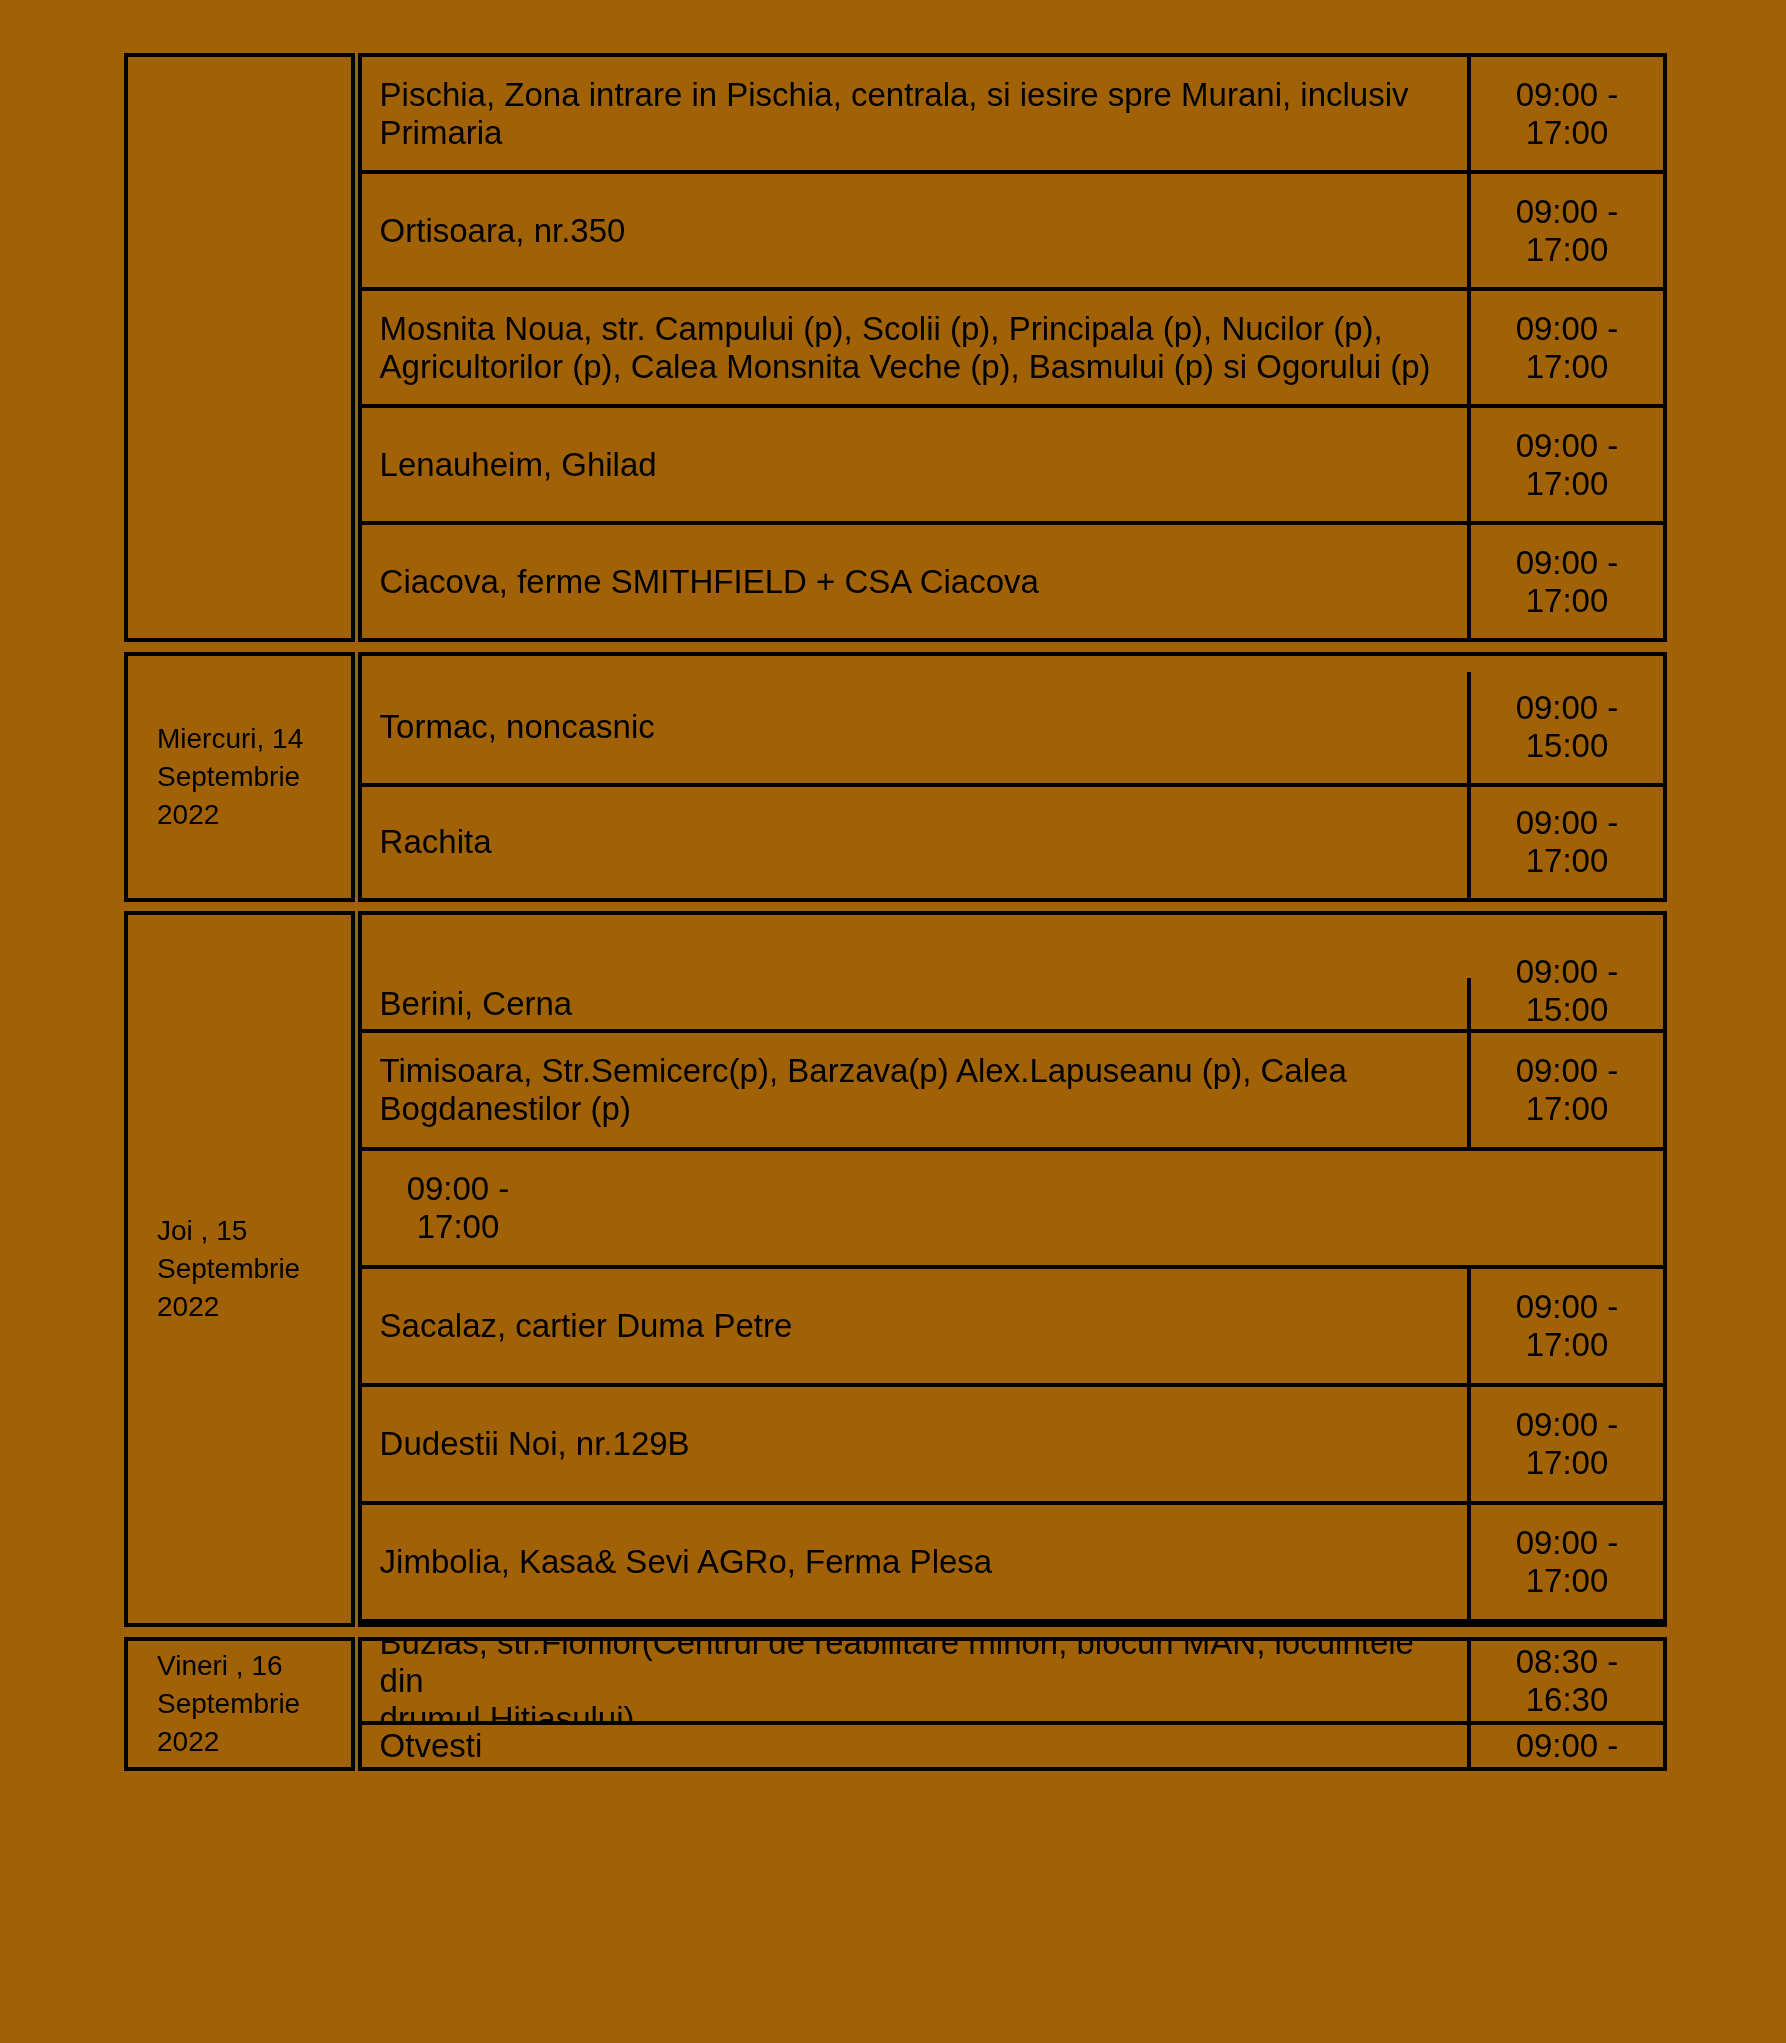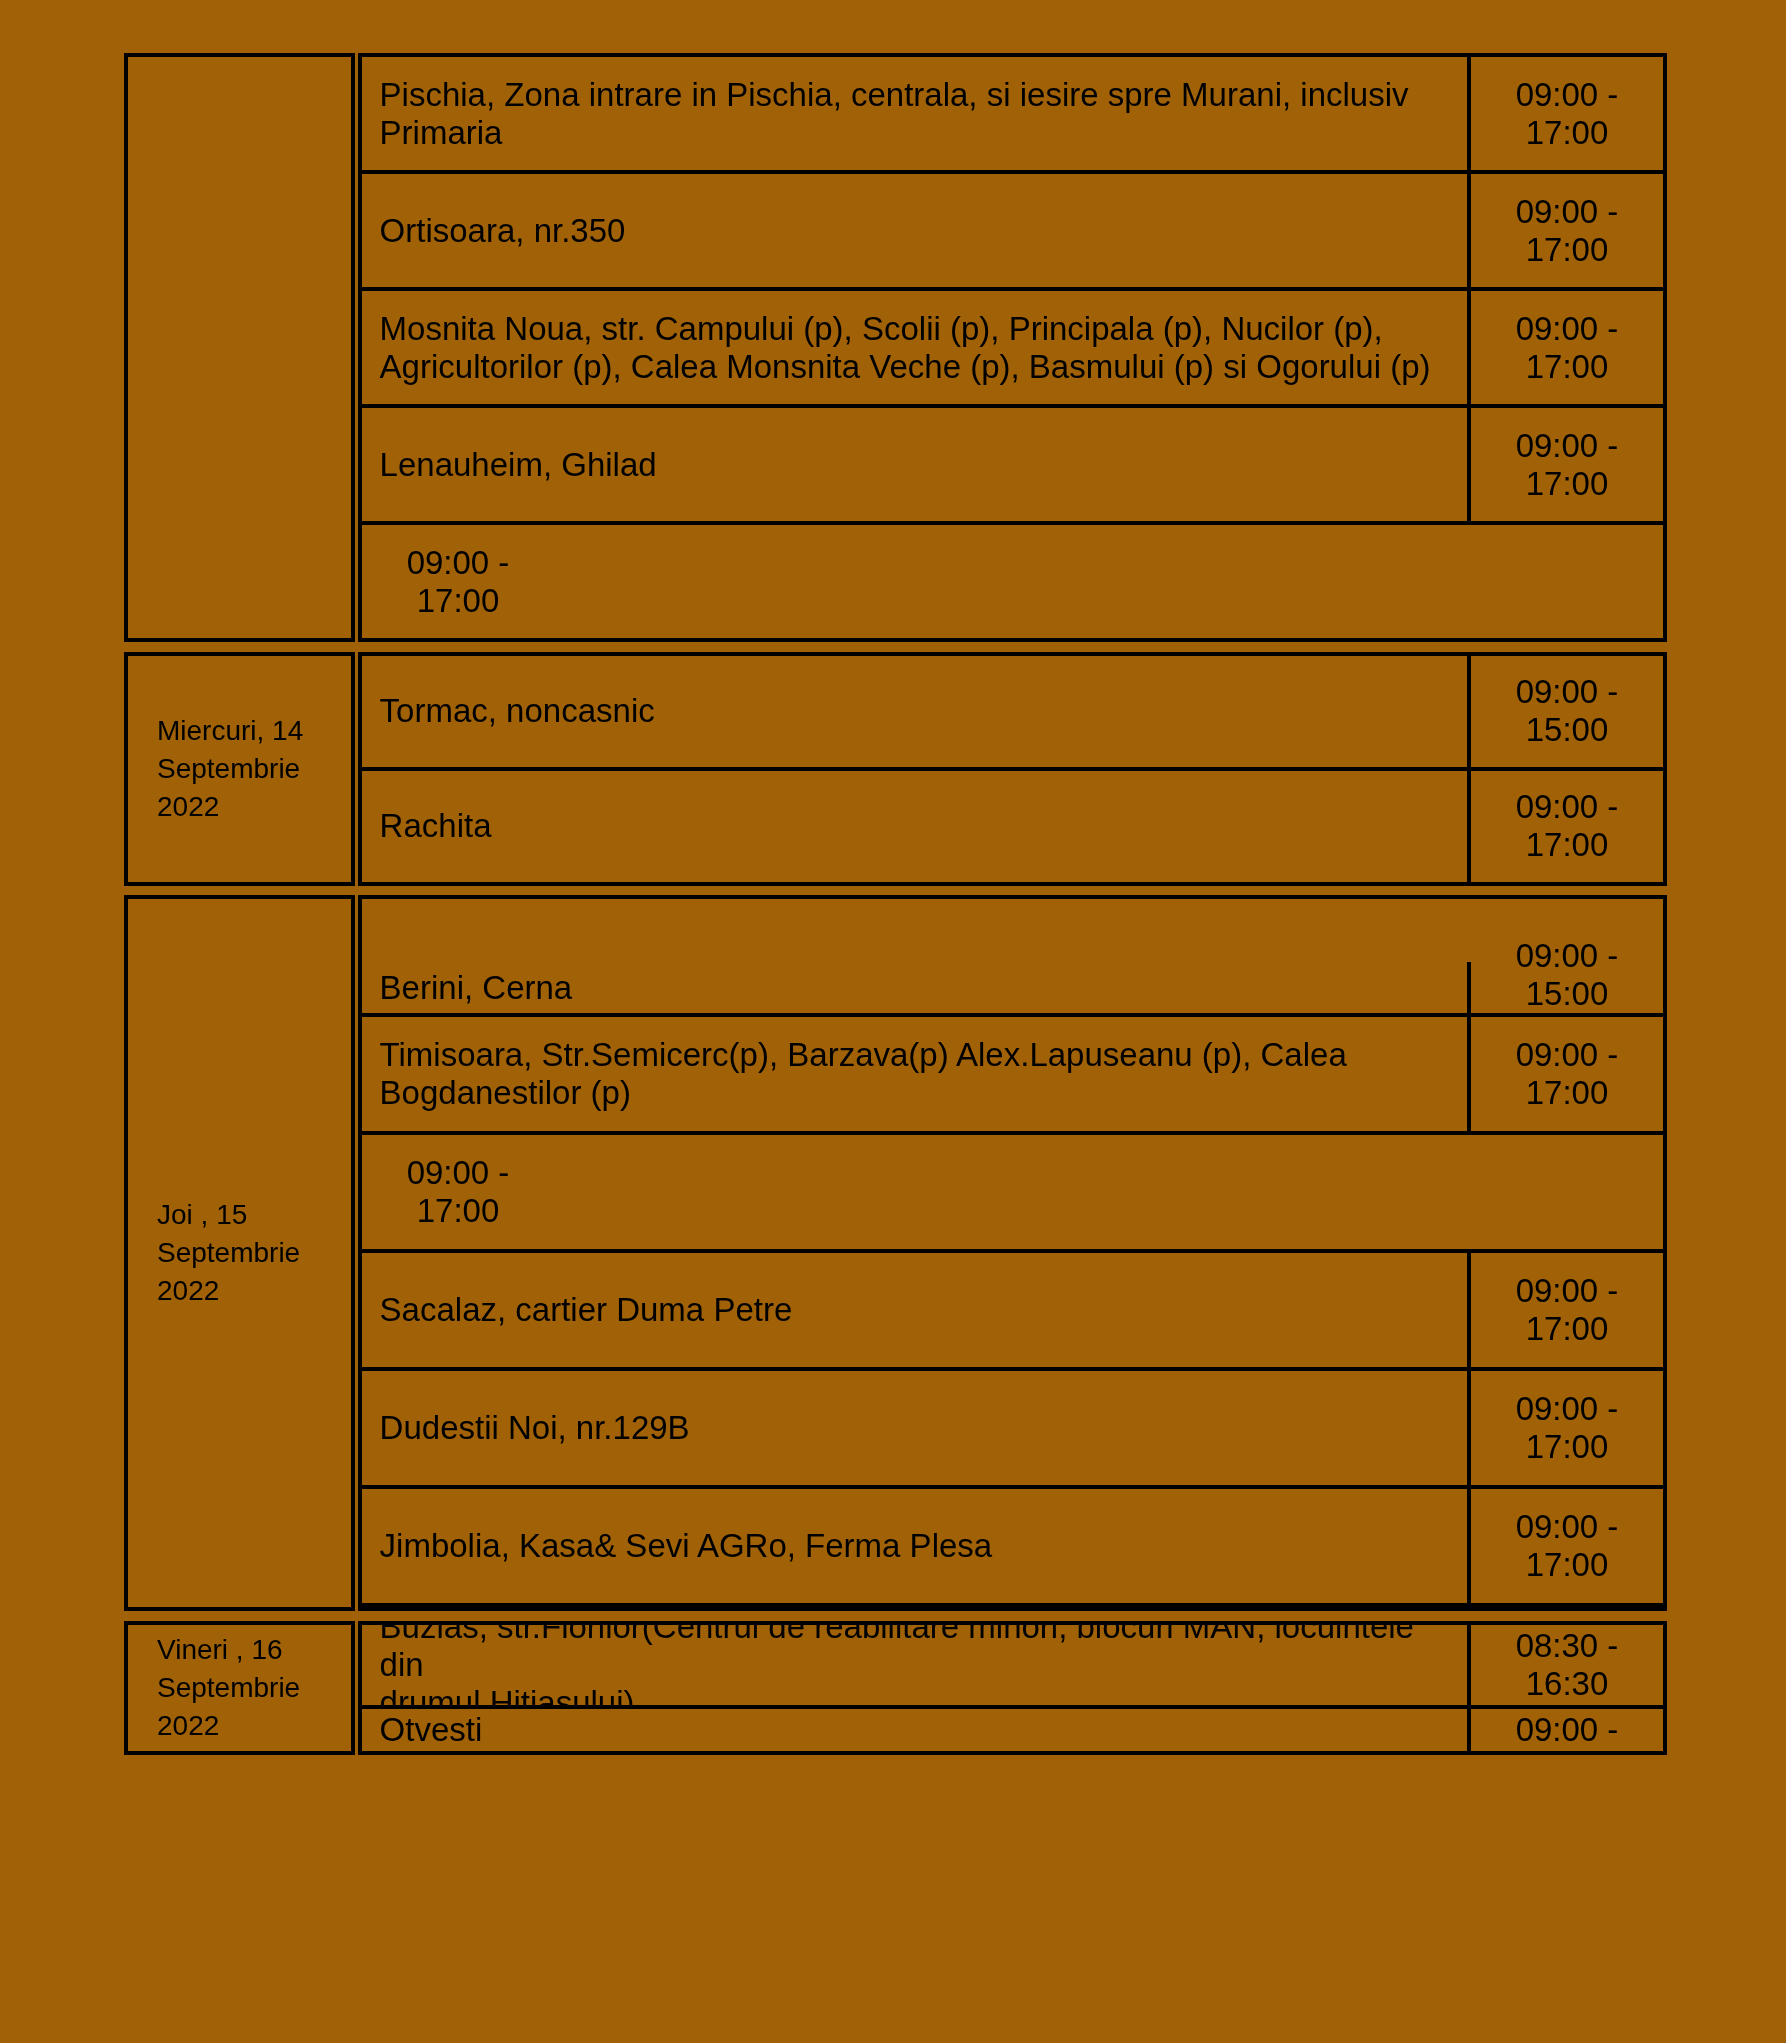--- a/index.html
+++ b/index.html
@@ -92,31 +92,32 @@
 Agricultorilor (p), Calea Monsnita Veche (p), Basmului (p) si Ogorului (p)</div>
             <div class="time-cell">09:00 -
 17:00</div>
           </div>
           <div class="sched-row bordered" style="height: 117px;">
             <div class="loc-cell">Lenauheim, Ghilad</div>
             <div class="time-cell">09:00 -
 17:00</div>
           </div>
           <div class="sched-row" style="height: 113px;">
+            <div class="loc-cell">Ciacova, ferme SMITHFIELD + CSA Ciacova</div>
             <div class="time-cell">09:00 -
 17:00</div>
           </div>
         </div>
       </div>
       <div class="day-group">
         <div class="date-cell">Miercuri, 14
 Septembrie
 2022</div>
         <div class="rows-block">
-          <div class="sched-row bordered" style="height: 115px;">
+          <div class="sched-row bordered" style="height: 115px; margin-top: 16px;">
             <div class="loc-cell">Tormac, noncasnic</div>
             <div class="time-cell">09:00 -
 15:00</div>
           </div>
           <div class="sched-row" style="height: 111px; border-radius: 27px;">
             <div class="loc-cell">Rachita</div>
             <div class="time-cell">09:00 -
 17:00</div>
           </div>
         </div>

